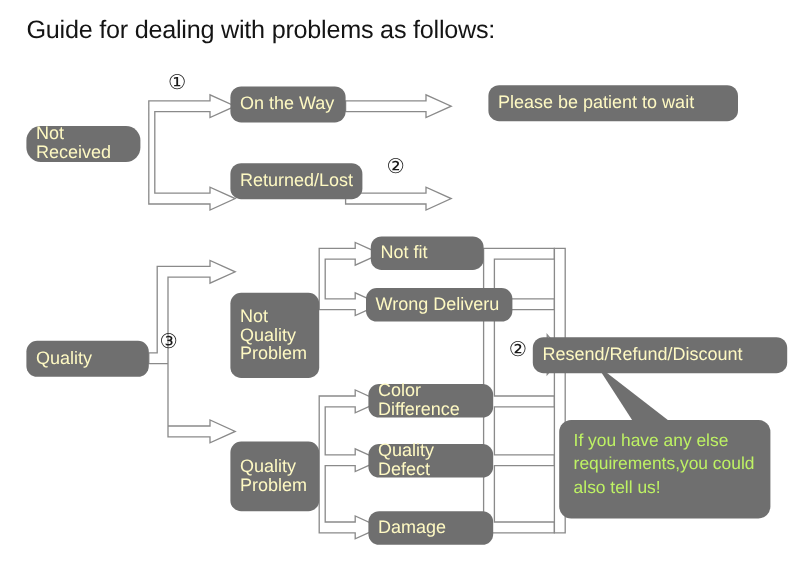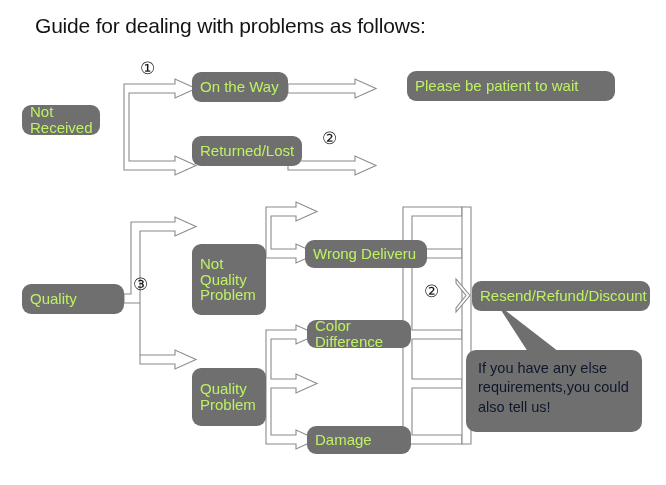--- a/index.html
+++ b/index.html
@@ -1,25 +1,25 @@
 <!DOCTYPE html>
 <html><head>
 <meta charset="utf-8">
 <style>
   html,body{margin:0;padding:0;background:#fff;}
   body{font-family:"Liberation Sans",sans-serif;}
   #page{position:relative;width:666px;height:485px;background:#fff;overflow:hidden;}
-  #title{position:absolute;left:35px;top:14px;font-size:21px;color:#141414;letter-spacing:-.2px;white-space:nowrap;}
+  #title{position:absolute;left:22px;top:14px;font-size:21px;color:#141414;letter-spacing:-.2px;white-space:nowrap;}
   svg#wires{position:absolute;left:0;top:0;width:666px;height:485px;}
-  .node{position:absolute;background:#6f6f6f;color:#bef264;border-radius:9px;
+  .node{position:absolute;background:#6f6f6f;color:#fef9c3;border-radius:9px;
         display:flex;align-items:center;box-sizing:border-box;padding:0 8px;
         font-size:15px;line-height:1.04;white-space:pre-line;}
   .node.multi{align-items:center;margin-top:47px;}
   .marker{position:absolute;color:#1a1a1a;font-size:17px;line-height:1;}
-  .bubble{position:absolute;background:#6f6f6f;color:#0f172a;border-radius:10px;
+  .bubble{position:absolute;background:#6f6f6f;color:#bef264;border-radius:10px;
           box-sizing:border-box;padding:9px 12px;font-size:14.5px;line-height:1.33;white-space:pre-line;}
 </style>
 </head>
 <body>
 
 <div id="page">
 
   <div id="title">Guide for dealing with problems as follows:</div>
 
   <svg id="wires" viewBox="0 0 666 485">
@@ -40,47 +40,49 @@
       <path d="M403 207 L462 207 L462 216 L412 216 L412 249 L462 249 L462 258 L412 258 L412 330 L462 330 L462 339 L412 339 L412 379 L462 379 L462 388 L412 388 L412 435 L462 435 L462 444 L403 444 L403 435 L403 216 Z"></path>
 
       <path d="M462 207 L471 207 L471 444 L462 444 Z"></path>
 
       <path d="M456 283 L456 279 L470 295.5 L456 312 L456 308 L466 295.5 Z"></path>
 
       <path d="M497 304 L563 355 L530 355 Z" fill="#6f6f6f" stroke="none"></path>
     </g>
   </svg>
 
-  <div class="node" style="left:22px;top:105px;width:78px;height:30px;">Not Received</div>
+  <div class="node" style="left:22px;top:105px;width:95px;height:30px;border-radius:12px;">Not Received</div>
 
   <div class="node" style="left:192px;top:72px;width:96px;height:30px;">On the Way</div>
 
   <div class="node" style="left:192px;top:136px;width:110px;height:30px;">Returned/Lost</div>
 
   <div class="node" style="left:386px;top:71px;width:208px;height:30px;margin-left:21px;">Please be patient to wait</div>
 
 
   <div class="node" style="left:22px;top:284px;width:102px;height:30px;">Quality</div>
 
   <div class="node multi" style="left:192px;top:197px;width:74px;height:71px;">Not
 Quality
 Problem</div>
 
   <div class="node multi" style="left:192px;top:321px;width:74px;height:58px;">Quality
 Problem</div>
 
+  <div class="node" style="left:309px;top:197px;width:94px;height:28px;">Not fit</div>
 
   <div class="node" style="left:305px;top:240px;width:122px;height:28px;">Wrong Deliveru</div>
 
   <div class="node" style="left:307px;top:320px;width:104px;height:28px;">Color Difference</div>
 
+  <div class="node" style="left:307px;top:370px;width:104px;height:28px;">Quality Defect</div>
 
   <div class="node" style="left:307px;top:426px;width:104px;height:28px;">Damage</div>
 
-  <div class="node" style="left:472px;top:281px;width:178px;height:30px;">Resend/Refund/Discount</div>
+  <div class="node" style="left:444px;top:281px;width:212px;height:30px;">Resend/Refund/Discount</div>
 
   <div class="bubble" style="left:466px;top:350px;width:176px;height:82px;">If you have any else
 requirements,you could
 also tell us!</div>
 
   <div class="marker" style="left:140px;top:60px;">①</div>
   <div class="marker" style="left:322px;top:130px;">②</div>
   <div class="marker" style="left:133px;top:276px;">③</div>
   <div class="marker" style="left:424px;top:283px;">②</div>
 

